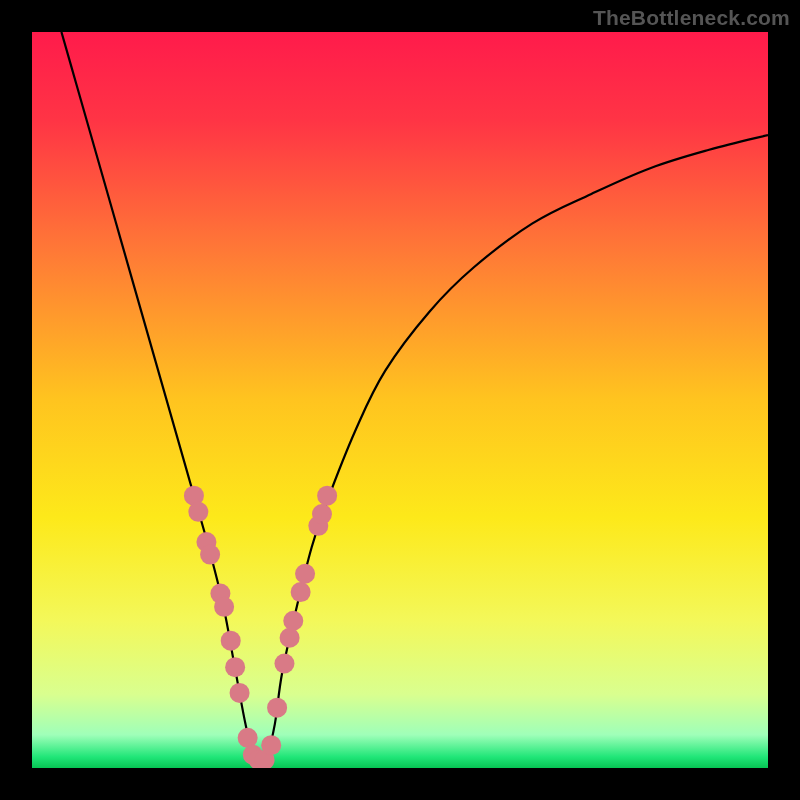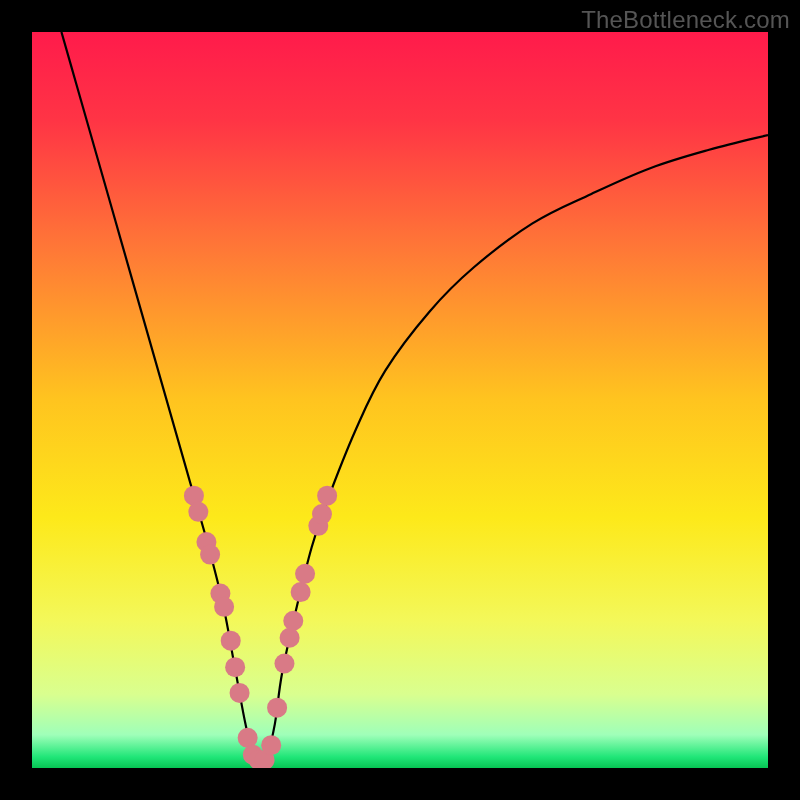--- a/index.html
+++ b/index.html
@@ -40,22 +40,22 @@
     left: 0;
     top: 0;
     width: 736px;
     height: 736px;
   }
   .watermark {
     position: absolute;
     top: 6px;
     right: 10px;
     color: #555555;
-    font-size: 24px;
-    font-weight: 400;
+    font-size: 21px;
+    font-weight: 700;
     letter-spacing: 0.2px;
   }
 </style>
 </head>
 <body>
 
 <div class="watermark">TheBottleneck.com</div>
 
 <div class="frame">
   <div class="plot-area">

